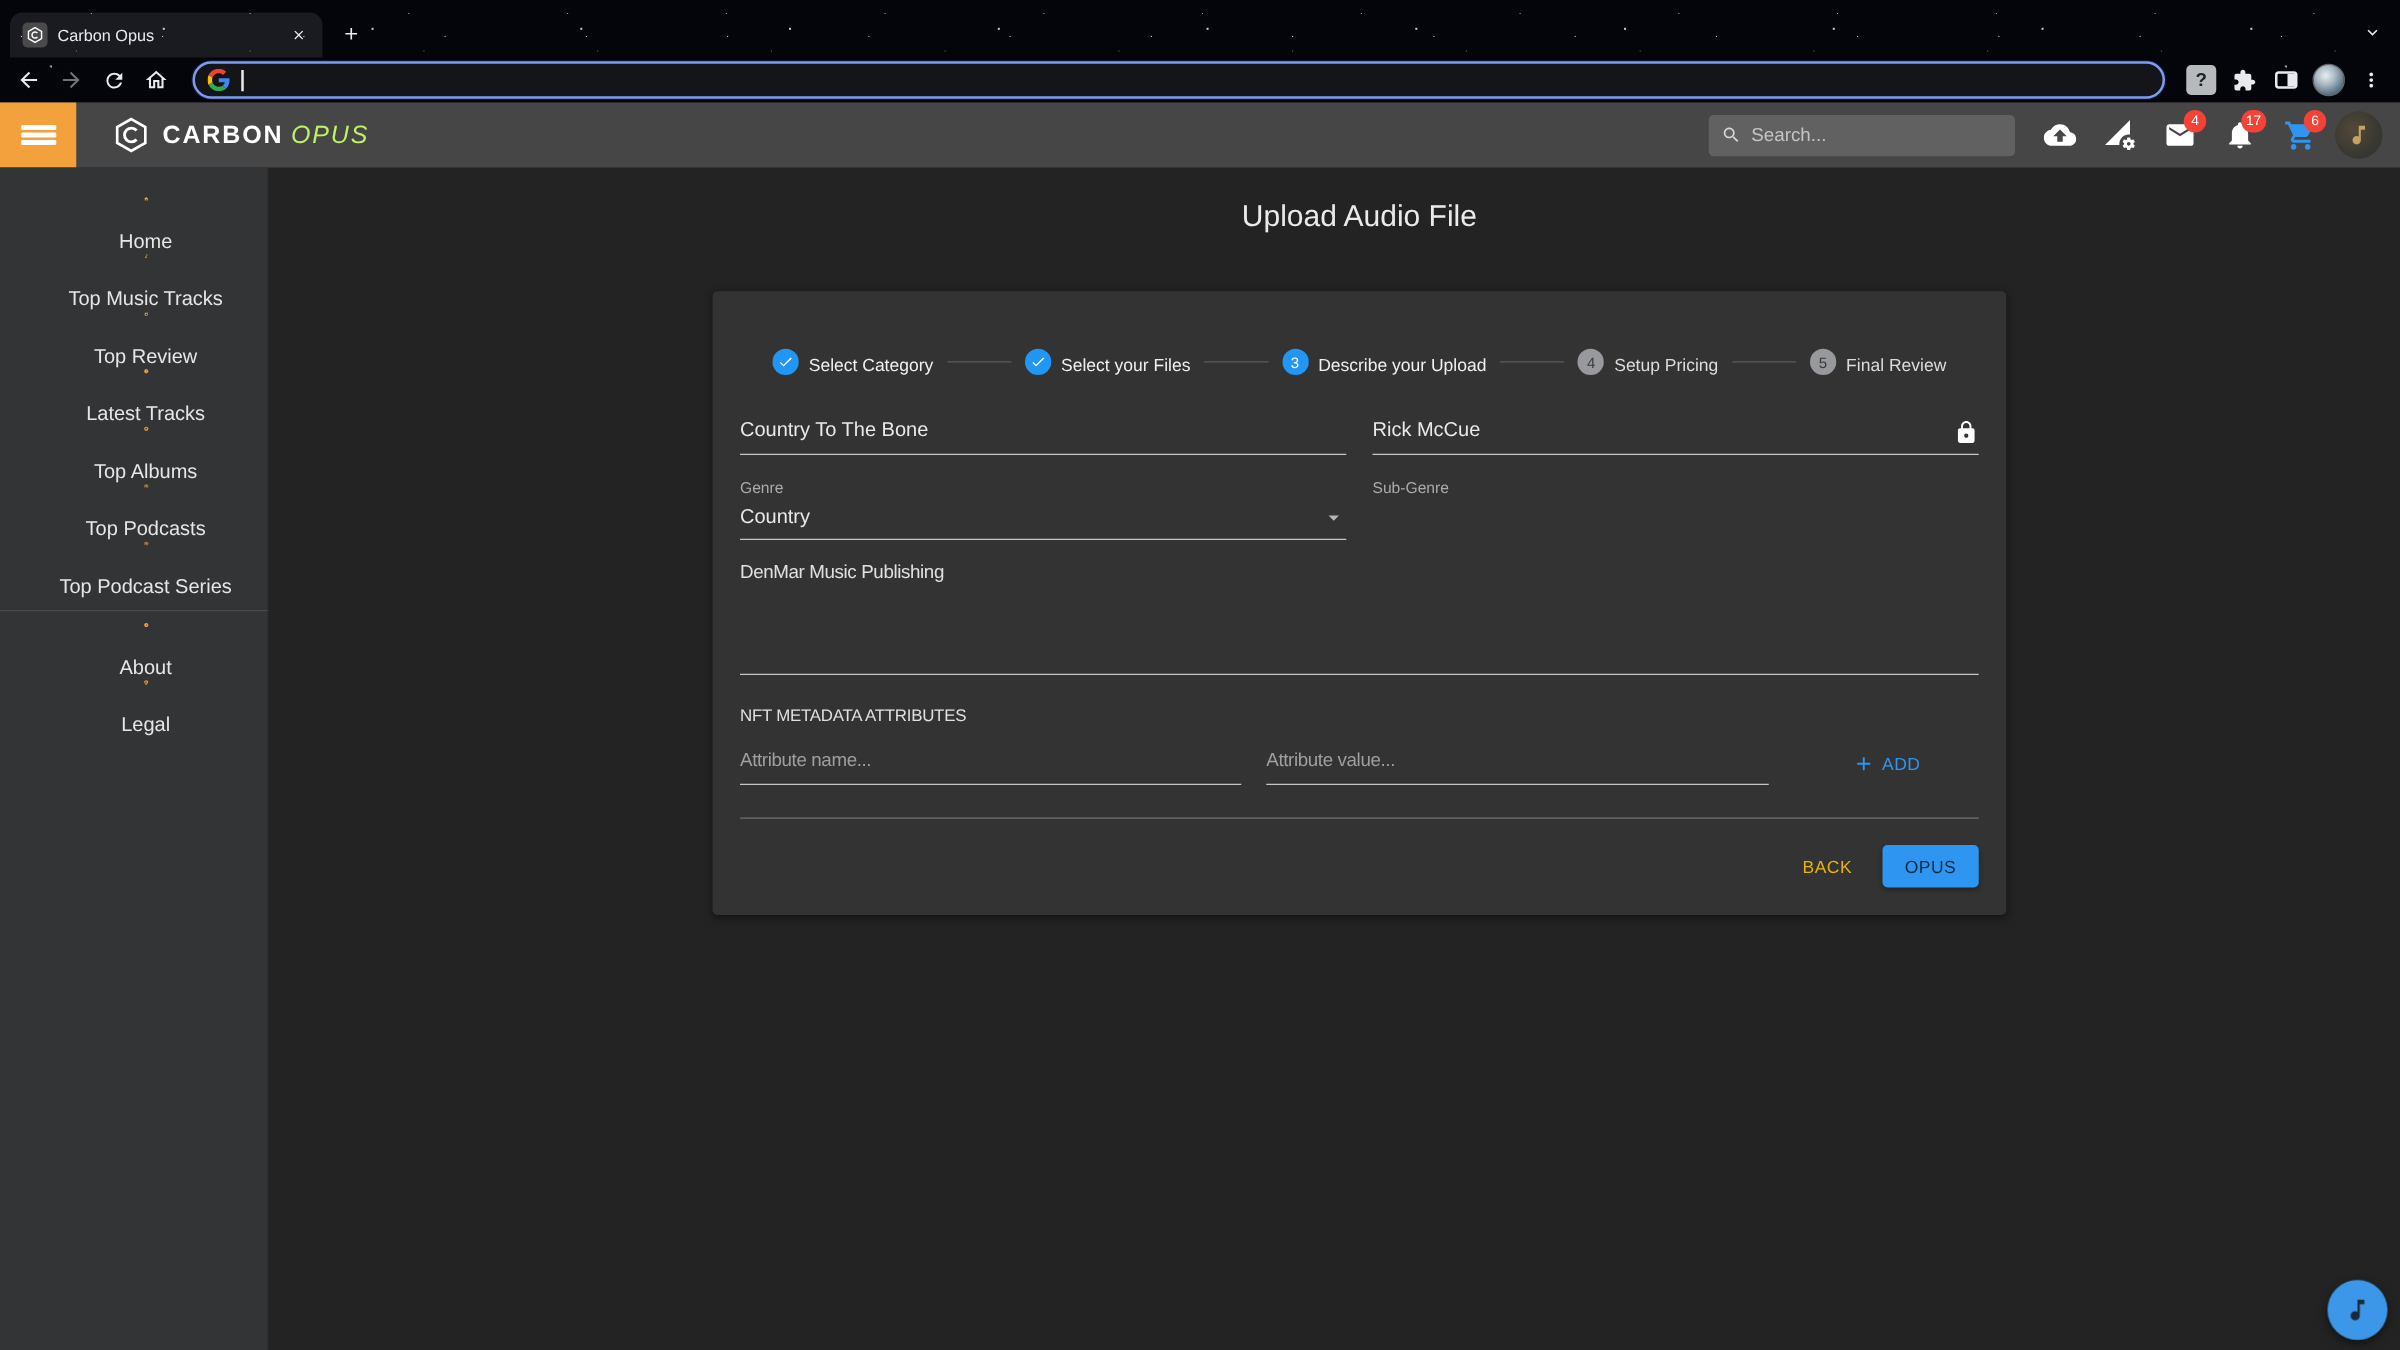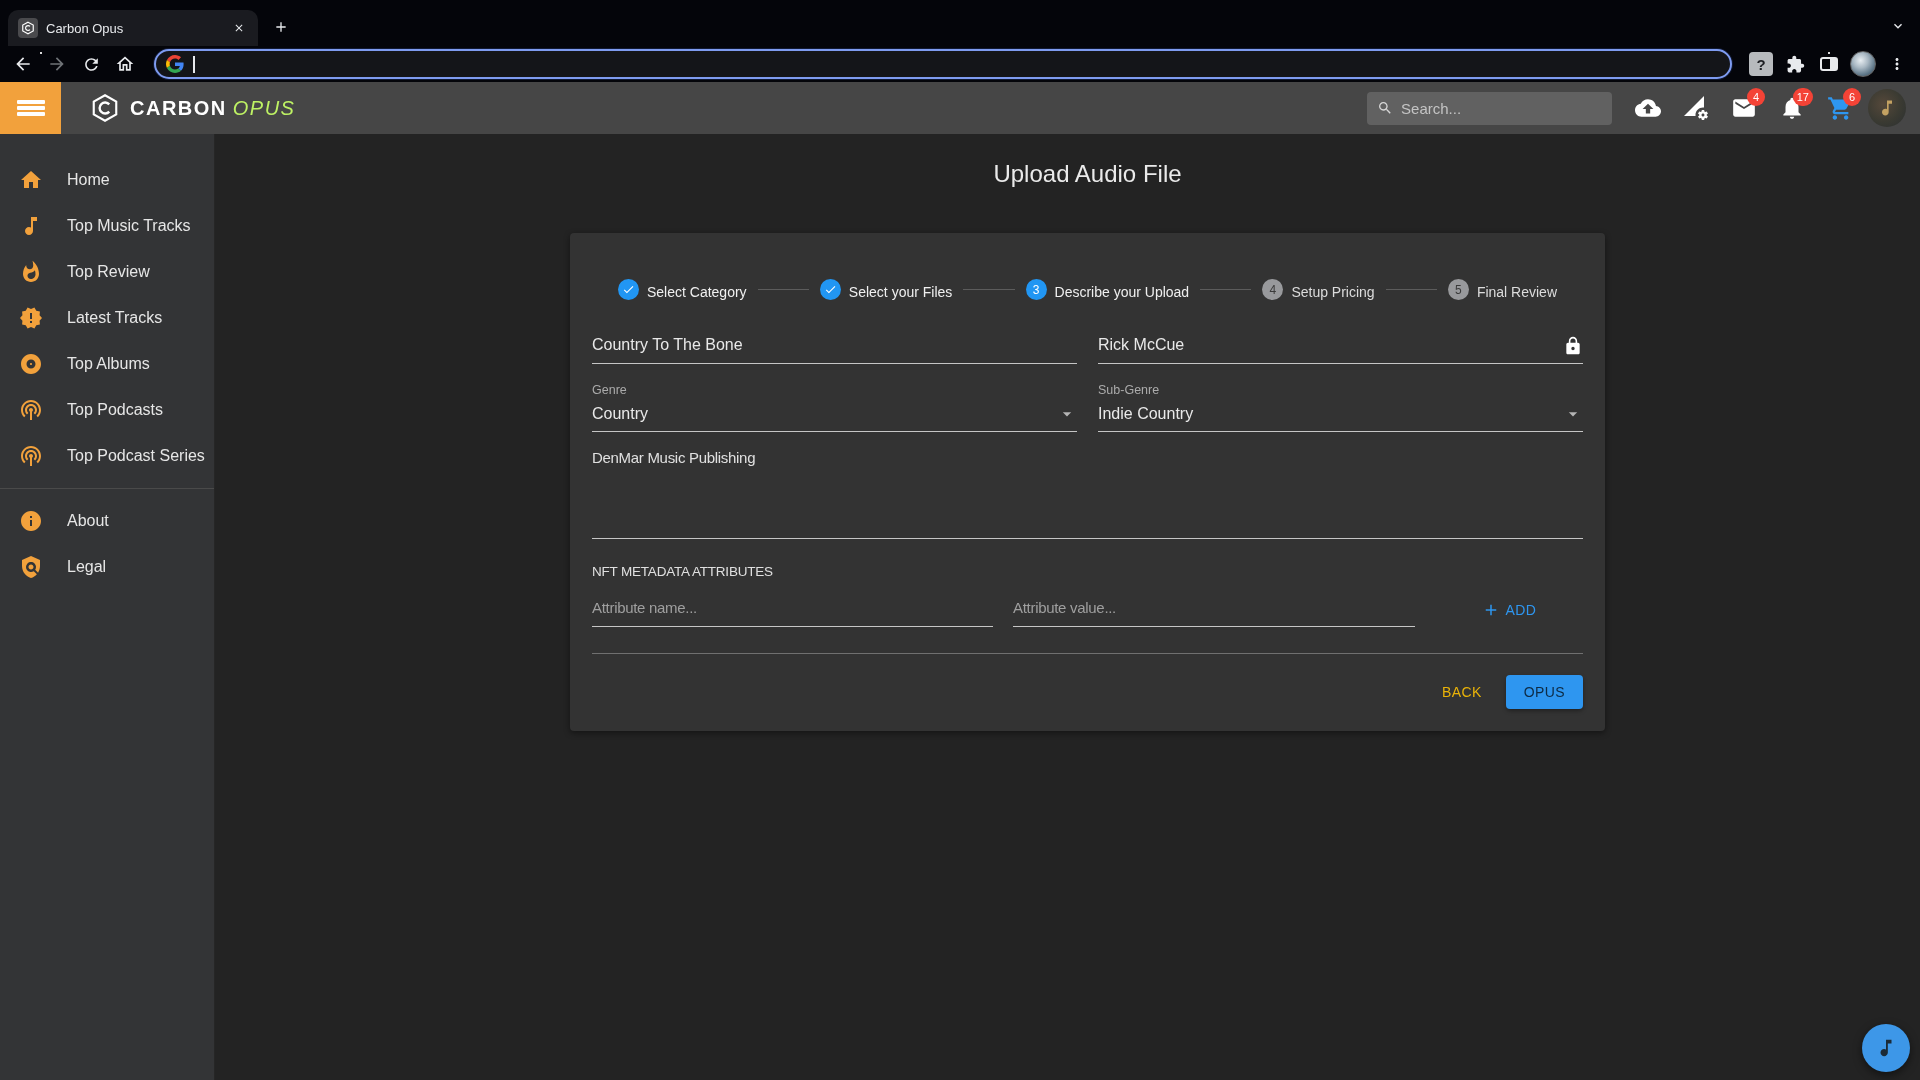--- a/index.html
+++ b/index.html
@@ -62,21 +62,21 @@
   .hdr-icons { display:flex; align-items:center; margin:0 14px 0 12px; }
   .icon-btn { width:48px; height:48px; display:flex; align-items:center; justify-content:center; position:relative; }
   .badge { position:absolute; top:4px; right:3px; min-width:18px; height:18px; padding:0 4px; border-radius:9px;
            background:#f44336; color:#fff; font-size:11px; display:flex; align-items:center; justify-content:center; }
   .hdr-avatar { width:38px; height:38px; border-radius:50%;
       background:radial-gradient(circle at 40% 40%, #55483a 0%, #3a3a32 55%, #2b2f31 100%);
       display:flex; align-items:center; justify-content:center; margin-left:4px; }
 
   .app-body { flex:1; display:flex; min-height:0; }
   .sidebar { width:215px; background:#333436; border-right:1px solid #262626; padding-top:23px; flex:0 0 auto; }
-  .side-item { height:46px; display:flex; align-items:center; gap:24px; padding-left:19px; cursor:pointer; }
+  .side-item { height:46px; display:flex; align-items:center; gap:24px; padding-left:19px; cursor:pointer;flex-direction:column; }
   .side-item span.lbl { color:#e6e6e6; font-size:16px; }
   .side-divider { height:1px; background:#4a4a4a; margin:9px 0; }
 
   .main { flex:1; overflow:hidden;margin-left:40px; }
   .page-title { text-align:center; color:#eaeaea; font-size:24px; font-weight:400; margin-top:26px; }
 
   .card { width:1035px; margin:45px auto 0; background:#333333; border-radius:4px;
           box-shadow:0 2px 6px rgba(0,0,0,.45); padding:24px 22px 22px; }
 
   
@@ -387,26 +387,20 @@
             <div class="small-label">Genre</div>
             <div class="select-box underline">
               <span class="select-value">Country</span>
               <svg width="20" height="20" viewBox="0 0 24 24">
                   <path d="M7 10l5 5 5-5z" fill="#b5b5b5"></path>
                 </svg>
             </div>
           </div>
           <div class="select-row">
             <div class="small-label">Sub-Genre</div>
-            <div class="select-box underline">
-              <span class="select-value">Indie Country</span>
-              <svg width="20" height="20" viewBox="0 0 24 24">
-                  <path d="M7 10l5 5 5-5z" fill="#b5b5b5"></path>
-                </svg>
-            </div>
           </div>
         </div>
 
         <div class="desc-area underline">
           <textarea style="">DenMar Music Publishing</textarea>
         </div>
 
         <div class="nft-label">NFT METADATA ATTRIBUTES</div>
 
         <div class="attr-row">

